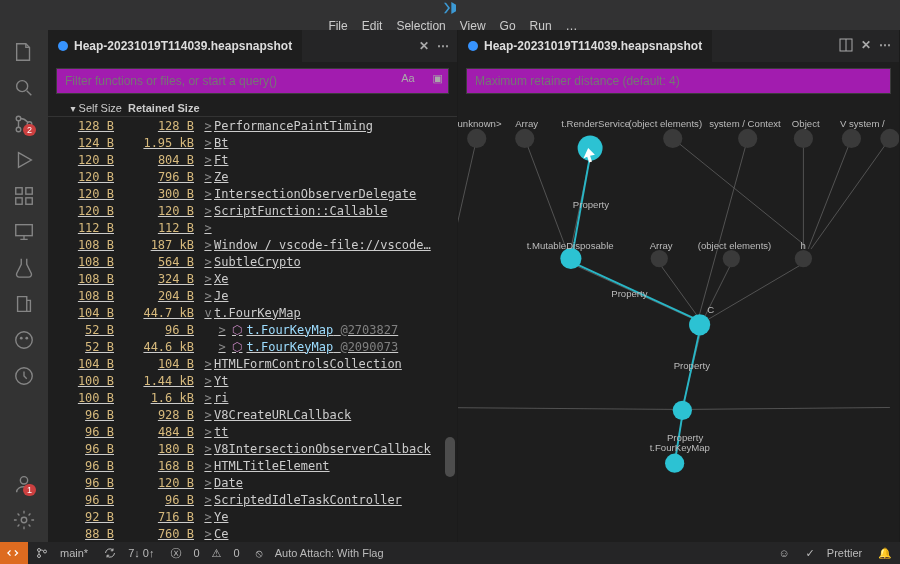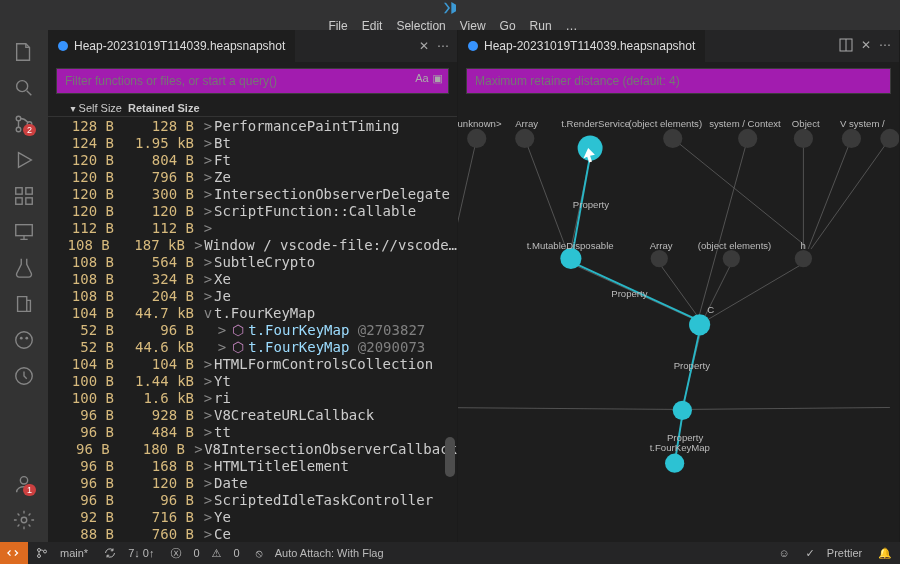--- a/index.html
+++ b/index.html
@@ -10,31 +10,31 @@
   .titlebar .nav { margin-left: 40px; display: flex; gap: 10px; align-items: center; }
   .titlebar .crumb { background: #3c3c3c; border: 1px solid #252526; border-radius: 4px; padding: 2px 10px; font-size: 11px; color: #bbb; max-width: 360px; white-space: nowrap; overflow: hidden; text-overflow: ellipsis; display: flex; align-items: center; gap: 4px; }
   .titlebar .right { margin-left: auto; display: flex; gap: 8px; align-items: center; }
   .icon { width: 16px; height: 16px; display: inline-flex; align-items: center; justify-content: center; color: #ccc; }
   .activitybar { position: absolute; left: 0; top: 30px; bottom: 22px; width: 48px; background: #333333; display: flex; flex-direction: column; align-items: center; padding-top: 8px; gap: 8px; }
   .activitybar .aicon { width: 28px; height: 28px; display:flex; align-items:center; justify-content:center; color:#858585; position:relative; }
   .activitybar .badge { position:absolute; right:2px; bottom:2px; background:#cc4040; color:#fff; font-size:9px; border-radius:8px; padding:0 4px; line-height:12px; }
   .activitybar .bottom { margin-top:auto; margin-bottom:8px; display:flex; flex-direction:column; gap:8px; align-items:center;}
   .main { position:absolute; left:48px; right:0; top:30px; bottom:22px; display:flex; }
   .pane { flex:1; display:flex; flex-direction:column; border-right:1px solid #1b1b1b; background:#1e1e1e; min-width:0;}
-  .tabbar { height:32px; background:#252526; display:flex; align-items:center; }
+  .tabbar { height:32px; background:#252526; display:flex; align-items:center;font-weight:bold; }
   .tab { height:32px; background:#1e1e1e; display:flex; align-items:center; padding:0 10px; gap:6px; color:#ddd; font-size:12px;}
   .tab .dot { width:10px; height:10px; border-radius:50%; background:#3794ff;}
   .tabactions { margin-left:auto; display:flex; gap:8px; padding-right:8px; color:#aaa;}
   .searchbar { margin:6px 8px; position:relative; }
   .searchbar input { width:100%; background:#a21caf; border:1px solid #3c3c3c; color:#ccc; padding:5px 60px 5px 8px; font-size:12px; outline:none;}
-  .searchbar .sactions { position:absolute; right:6px; top:4px; display:flex; gap:4px; color:#aaa; font-size:11px;}
+  .searchbar .sactions { position:absolute; right:6px; top:4px; display:flex; gap:18px; color:#aaa; font-size:11px;}
   .tableheader { display:flex; padding:2px 8px; color:#ccc; font-size:11px; border-bottom:1px solid #333;}
   .tableheader .col1 { width:72px; text-align:right; padding-right:6px; display:flex; align-items:center; justify-content:flex-end; gap:3px;}
   .tableheader .col2 { width:82px; text-align:left; padding-right:8px;font-weight:bold;}
-  .rows { flex:1; overflow:hidden; font-family: Menlo, Consolas, monospace; font-size:14px; position:relative;}
+  .rows { flex:1; overflow:hidden; font-family: Menlo, Consolas, monospace; font-size:12px; position:relative;text-decoration:underline;}
   .row { display:flex; align-items:center; height:17px; }
   .row .c1 { width:72px; text-align:right; color:#d7ba7d; padding-right:6px;}
   .row .c2 { width:82px; text-align:right; color:#d7ba7d; padding-right:8px;}
   .row .twist { width:12px; color:#888; text-align:center;}
   .row .name { color:#ccc; white-space:nowrap;}
   .row.child .twist { margin-left:14px; }
   .row .objlabel { color:#9cdcfe;}
   .row .objid { color:#808080;}
   .scrollbar { position:absolute; right:2px; top:320px; width:10px; height:40px; background:#4d4d4d; border-radius:5px;}
   .graph { flex:1; position:relative; background:#1e1e1e; overflow:hidden;}

